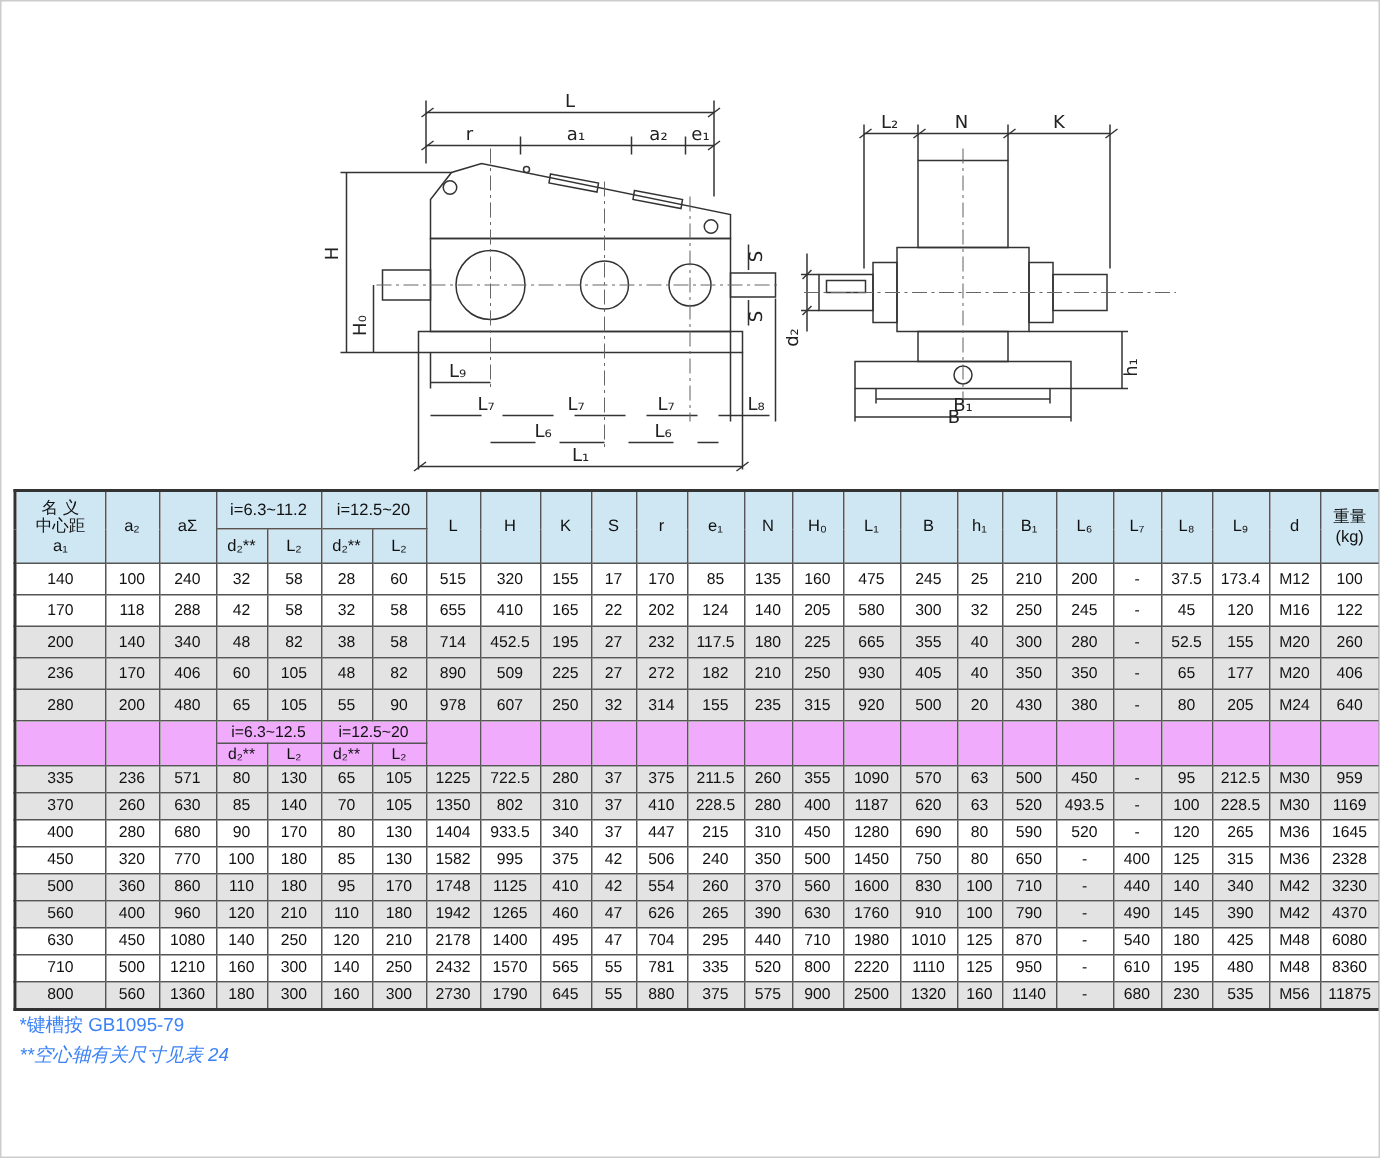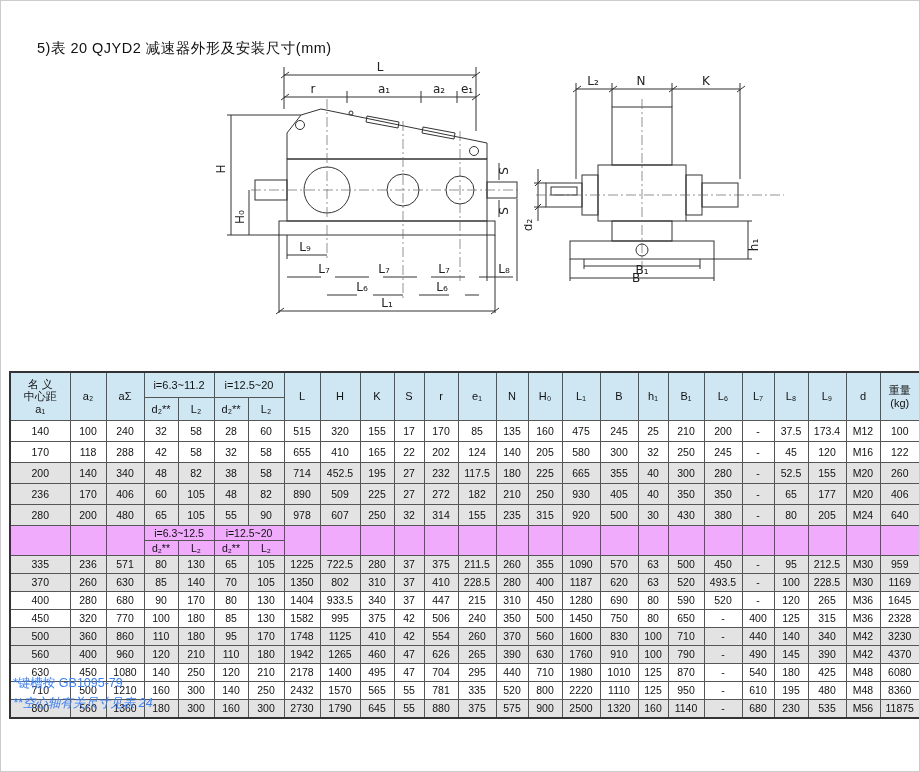--- a/index.html
+++ b/index.html
@@ -12,41 +12,39 @@
   svg text{font-family:"DejaVu Sans","Liberation Sans",sans-serif;font-size:12px;fill:#222;}
   .diag{position:absolute;}
   .d-left{left:198px;top:58px;}
   .d-right{left:523px;top:72px;}
 
   table.dims{
     position:absolute;left:8px;top:325px;width:904px;
     border-collapse:collapse;table-layout:fixed;
     font-size:10.5px;color:#111;
     border:2px solid #333;
-    margin-top:45px;
   }
   table.dims th, table.dims td{
     border:1px solid #555;text-align:center;vertical-align:middle;
     padding:0 1px;overflow:hidden;white-space:pre-line;line-height:1.15;
   }
   table.dims thead th{background:#cfe7f3;font-weight:normal;font-size:11px;height:22px;}
   table.dims thead tr:first-child th{height:24px;}
   table.dims tbody td{height:20px;background:#ffffff;}
   table.dims tbody tr.lo td{height:17px;}
   table.dims tbody tr.shade td{background:#e3e3e3;}
   table.dims tbody tr.sep td{height:14px;background:#f0abfc;font-size:10.5px;}
   .footnote{position:absolute;left:12px;font-size:12.5px;color:#3b82f6;}
   .fn1{top:674px;} .fn2{top:694px;font-style:italic;}
 </style>
 </head>
 <body>
 
 <div class="page">
 
-  <div class="title">5)表 20  QJYD2 减速器外形及安装尺寸(mm)</div>
 
   <svg class="diag d-left" width="334" height="258" viewBox="0 0 334 258">
     <g stroke="#333" stroke-width="1" fill="none">
 
       <line x1="85" y1="8" x2="85" y2="50"></line>
       <line x1="277" y1="8" x2="277" y2="72"></line>
       <line x1="85" y1="16" x2="277" y2="16"></line>
       <line x1="82" y1="19" x2="90" y2="13"></line>
         <line x1="273" y1="19" x2="281" y2="13"></line>
 
@@ -364,21 +362,21 @@
           <td>978</td>
           <td>607</td>
           <td>250</td>
           <td>32</td>
           <td>314</td>
           <td>155</td>
           <td>235</td>
           <td>315</td>
           <td>920</td>
           <td>500</td>
-          <td>30</td>
+          <td>20</td>
           <td>430</td>
           <td>380</td>
           <td>-</td>
           <td>80</td>
           <td>205</td>
           <td>M24</td>
           <td>640</td>
         </tr>
         <tr class="sep">
           <td rowspan="2"></td>

